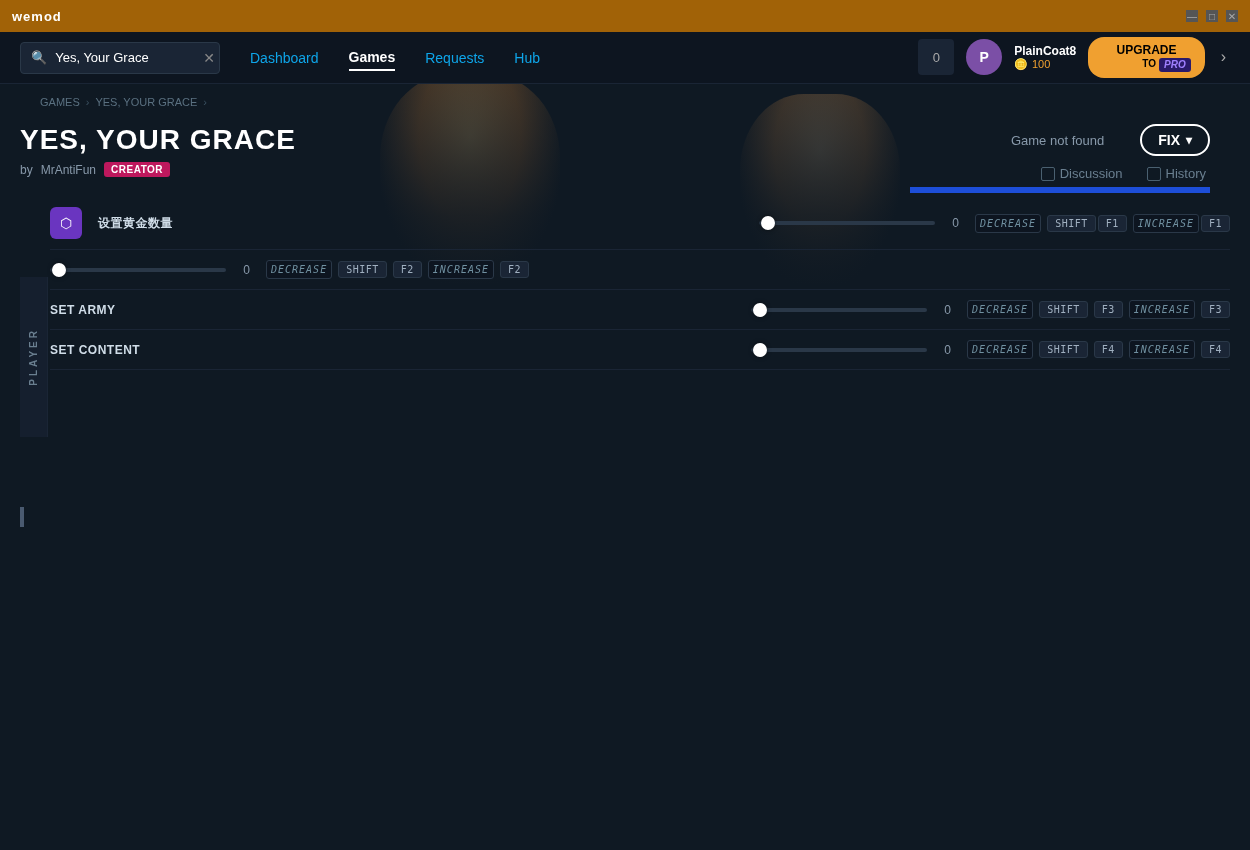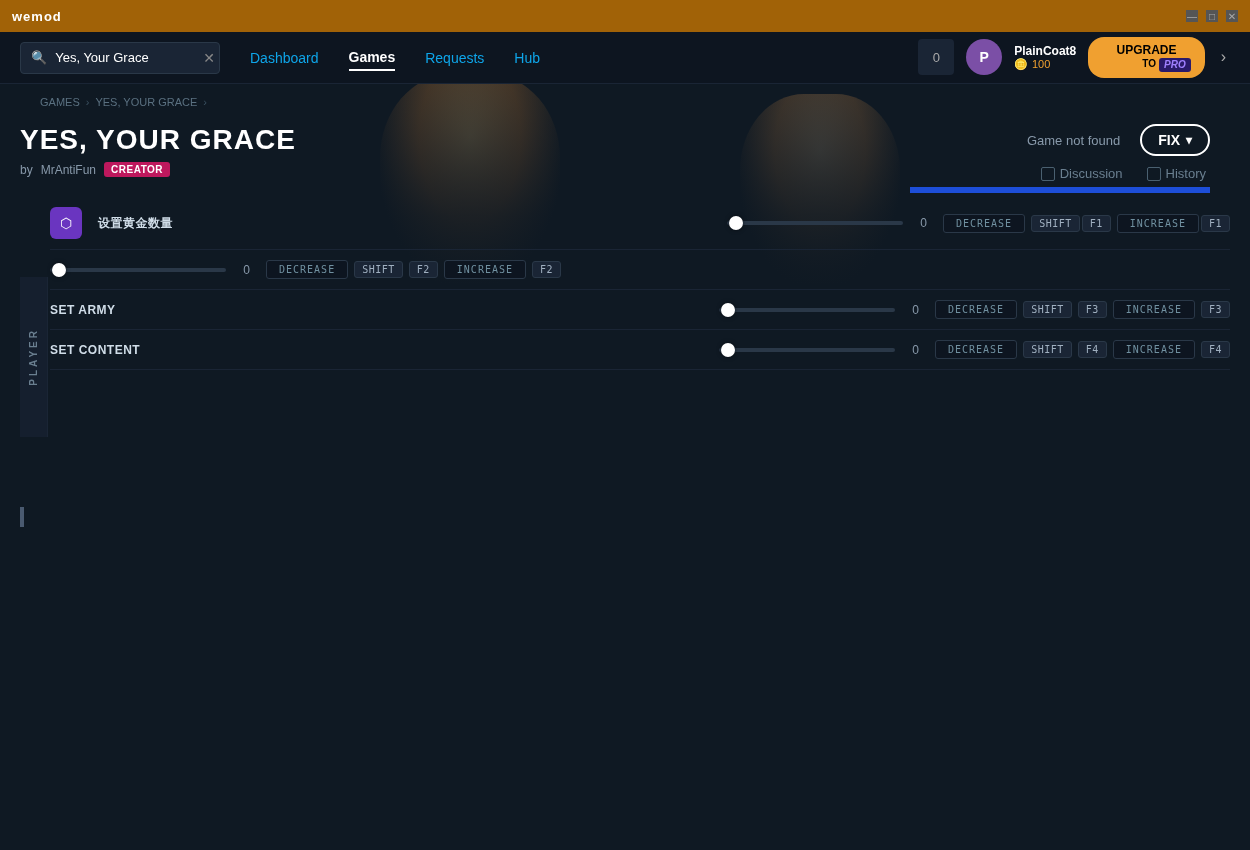--- a/index.html
+++ b/index.html
@@ -303,21 +303,21 @@
       border-radius: 20px;
       padding: 6px 16px;
       color: #fff;
       font-size: 14px;
       font-weight: bold;
       cursor: pointer;
     }
     .top-right-row {
       display: flex;
       align-items: center;
-      gap: 20px;
+      gap: 36px;
     }
     .tab-row {
       display: flex;
       align-items: center;
       gap: 16px;
       border-bottom: 6px solid #1d4ed8;
       width: 300px;
       justify-content: flex-end;
       padding-bottom: 6px;
     }
@@ -452,22 +452,23 @@
       font-size: 10px;
       color: #a0b0c0;
       font-family: monospace;
       letter-spacing: 0.5px;
       white-space: nowrap;
     }
     .kbd.action {
       background: #0d1520;
       color: #7090a0;
       font-size: 10px;
-      padding: 3px 12px;
+      padding: 3px 4px;
       letter-spacing: 1px;
+      font-style: italic;
     }
   </style>
 </head>
 <body>
 
 <div class="title-bar">
   <div class="title-bar-left">
     <span class="wemod-logo">wemod</span>
   </div>
   <div class="title-bar-controls">

